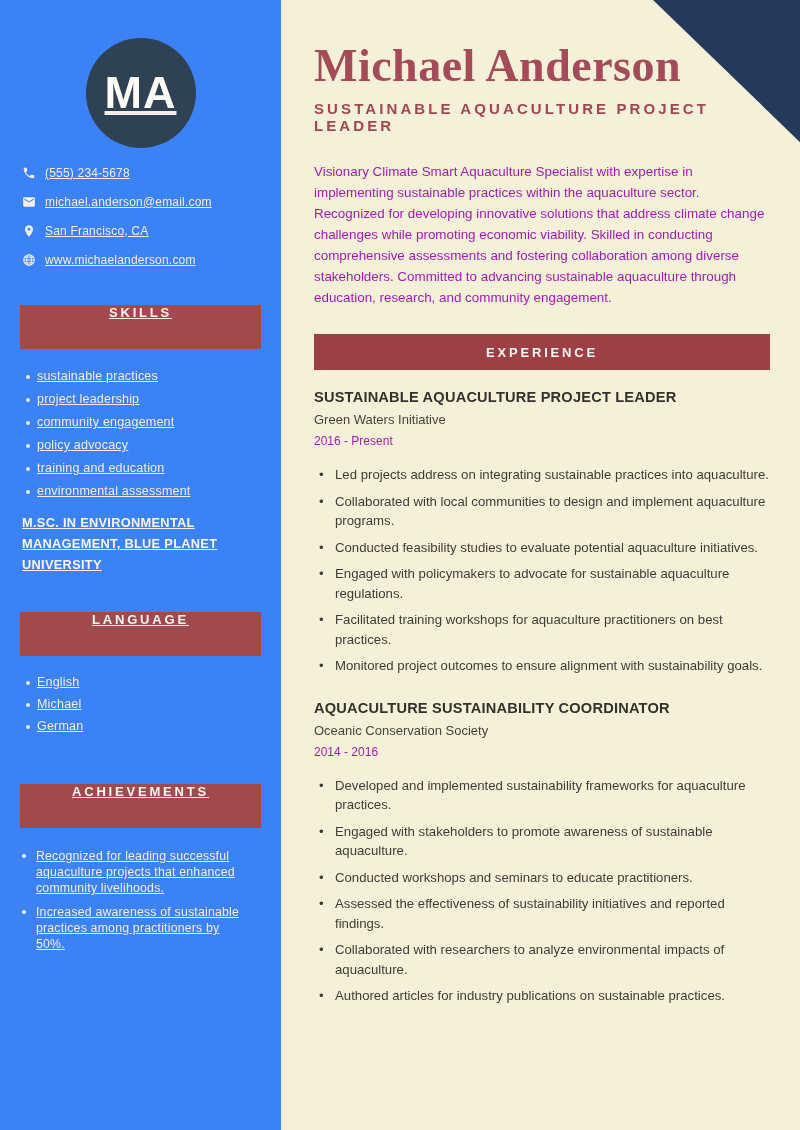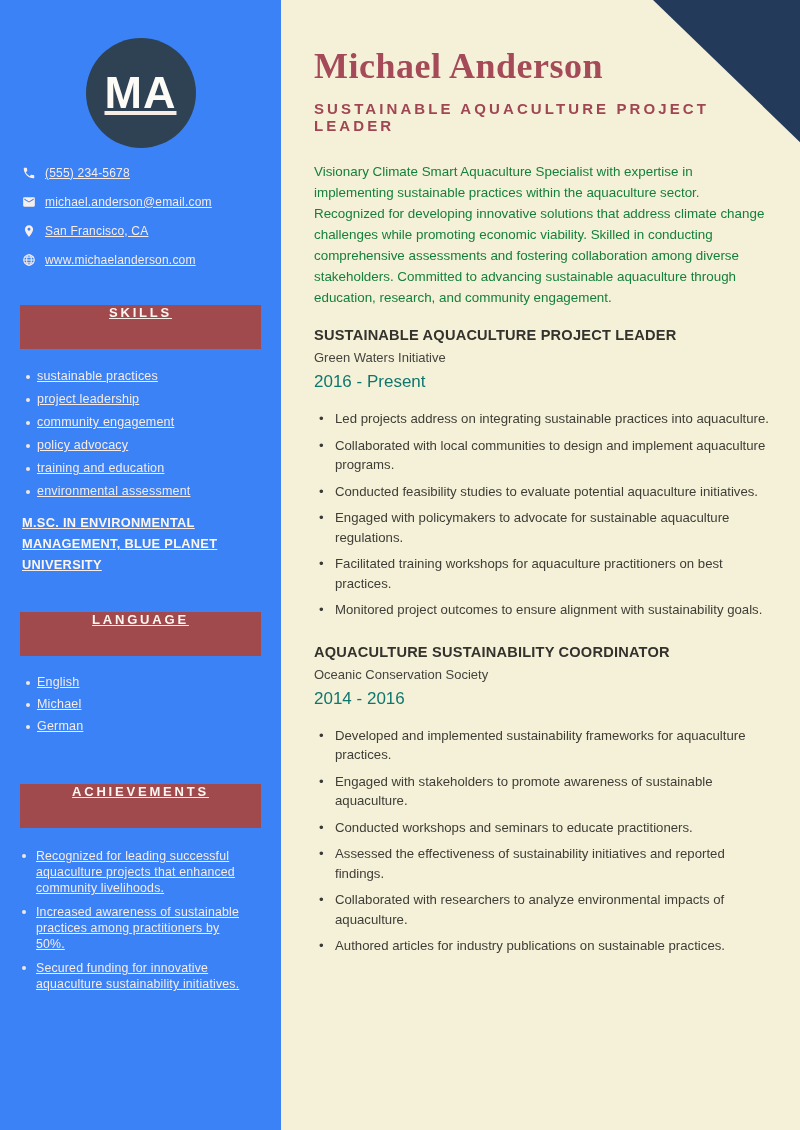--- a/index.html
+++ b/index.html
@@ -43,31 +43,31 @@
   .edu-text { margin:12px 24px 0 22px; font-size:12.8px; font-weight:bold; line-height:21px;
               letter-spacing:.3px; color:#fdf5ef; text-transform:uppercase; }
 
   
   .main { position:relative; flex:1; padding:0 34px 0 33px; color:#403f38; }
 
   .corner-triangle { position:absolute; top:0; right:0; width:151px; height:146px; background:#233a5b;
                      clip-path:polygon(0 0, 100% 0, 100% 100%); z-index:2; pointer-events:none; }
 
   h1.name { margin-top:40px; font-family:"Liberation Serif", serif; font-weight:bold;
-            font-size:36px; line-height:52px; color:#a54a58; letter-spacing:.5px; }
+            font-size:46px; line-height:52px; color:#a54a58; letter-spacing:.5px; }
   h2.role { margin-top:8px; font-size:15px; font-weight:bold; letter-spacing:3.1px; color:#a04653; position:relative; z-index:1; }
 
-  p.summary { margin-top:27px; width:456px; font-size:13.4px; line-height:21px; color:#15803d; }
+  p.summary { margin-top:27px; width:456px; font-size:13.4px; line-height:21px; color:#a21caf; }
 
   .exp-banner { height:36px; margin:26px 0 0; background:#9d4045; display:flex; align-items:center; justify-content:center; }
   .exp-banner span { color:#fdf6f0; font-size:13px; font-weight:bold; letter-spacing:2.8px; }
 
   .job h3 { font-size:14.6px; font-weight:bold; color:#33322c; letter-spacing:.2px; }
   .job .company { margin-top:7px; font-size:13px; color:#45443e; }
-  .job .dates   { margin-top:7px; font-size:17px; color:#0f766e; }
+  .job .dates   { margin-top:7px; font-size:12px; color:#a21caf; }
   .job:first-of-type h3 { margin-top:19px; }
   .job + .job { margin-top:24px; }
 
   ul.job-list { list-style:none; margin-top:17px; }
   ul.job-list li { position:relative; padding-left:21px; font-size:13.2px; line-height:19.5px;
                    margin-bottom:7px; color:#3e3d36; }
   ul.job-list li::before { content:"•"; position:absolute; left:5px; top:0; color:#3b3a33; }
 </style>
 </head>
 <body>
@@ -141,32 +141,34 @@
       <li>Michael</li>
       <li>German</li>
     </ul>
 
     <div class="banner ach-b">
       <span>ACHIEVEMENTS</span>
     </div>
     <ul class="side-list ach-list">
       <li>Recognized for leading successful aquaculture projects that enhanced community livelihoods.</li>
       <li>Increased awareness of sustainable practices among practitioners by 50%.</li>
-      <li>Secured funding for innovative aquaculture sustainability initiatives.</li>
     </ul>
   </aside>
 
   <main class="main">
     <div class="corner-triangle"></div>
 
     <h1 class="name">Michael Anderson</h1>
     <h2 class="role">SUSTAINABLE AQUACULTURE PROJECT LEADER</h2>
 
     <p class="summary">Visionary Climate Smart Aquaculture Specialist with expertise in implementing sustainable practices within the aquaculture sector. Recognized for developing innovative solutions that address climate change challenges while promoting economic viability. Skilled in conducting comprehensive assessments and fostering collaboration among diverse stakeholders. Committed to advancing sustainable aquaculture through education, research, and community engagement.</p>
 
+    <div class="exp-banner">
+      <span>EXPERIENCE</span>
+    </div>
 
     <section class="job">
       <h3>SUSTAINABLE AQUACULTURE PROJECT LEADER</h3>
       <p class="company">Green Waters Initiative</p>
       <p class="dates">2016 - Present</p>
       <ul class="job-list">
         <li>Led projects address on integrating sustainable practices into aquaculture.</li>
         <li>Collaborated with local communities to design and implement aquaculture programs.</li>
         <li>Conducted feasibility studies to evaluate potential aquaculture initiatives.</li>
         <li>Engaged with policymakers to advocate for sustainable aquaculture regulations.</li>

